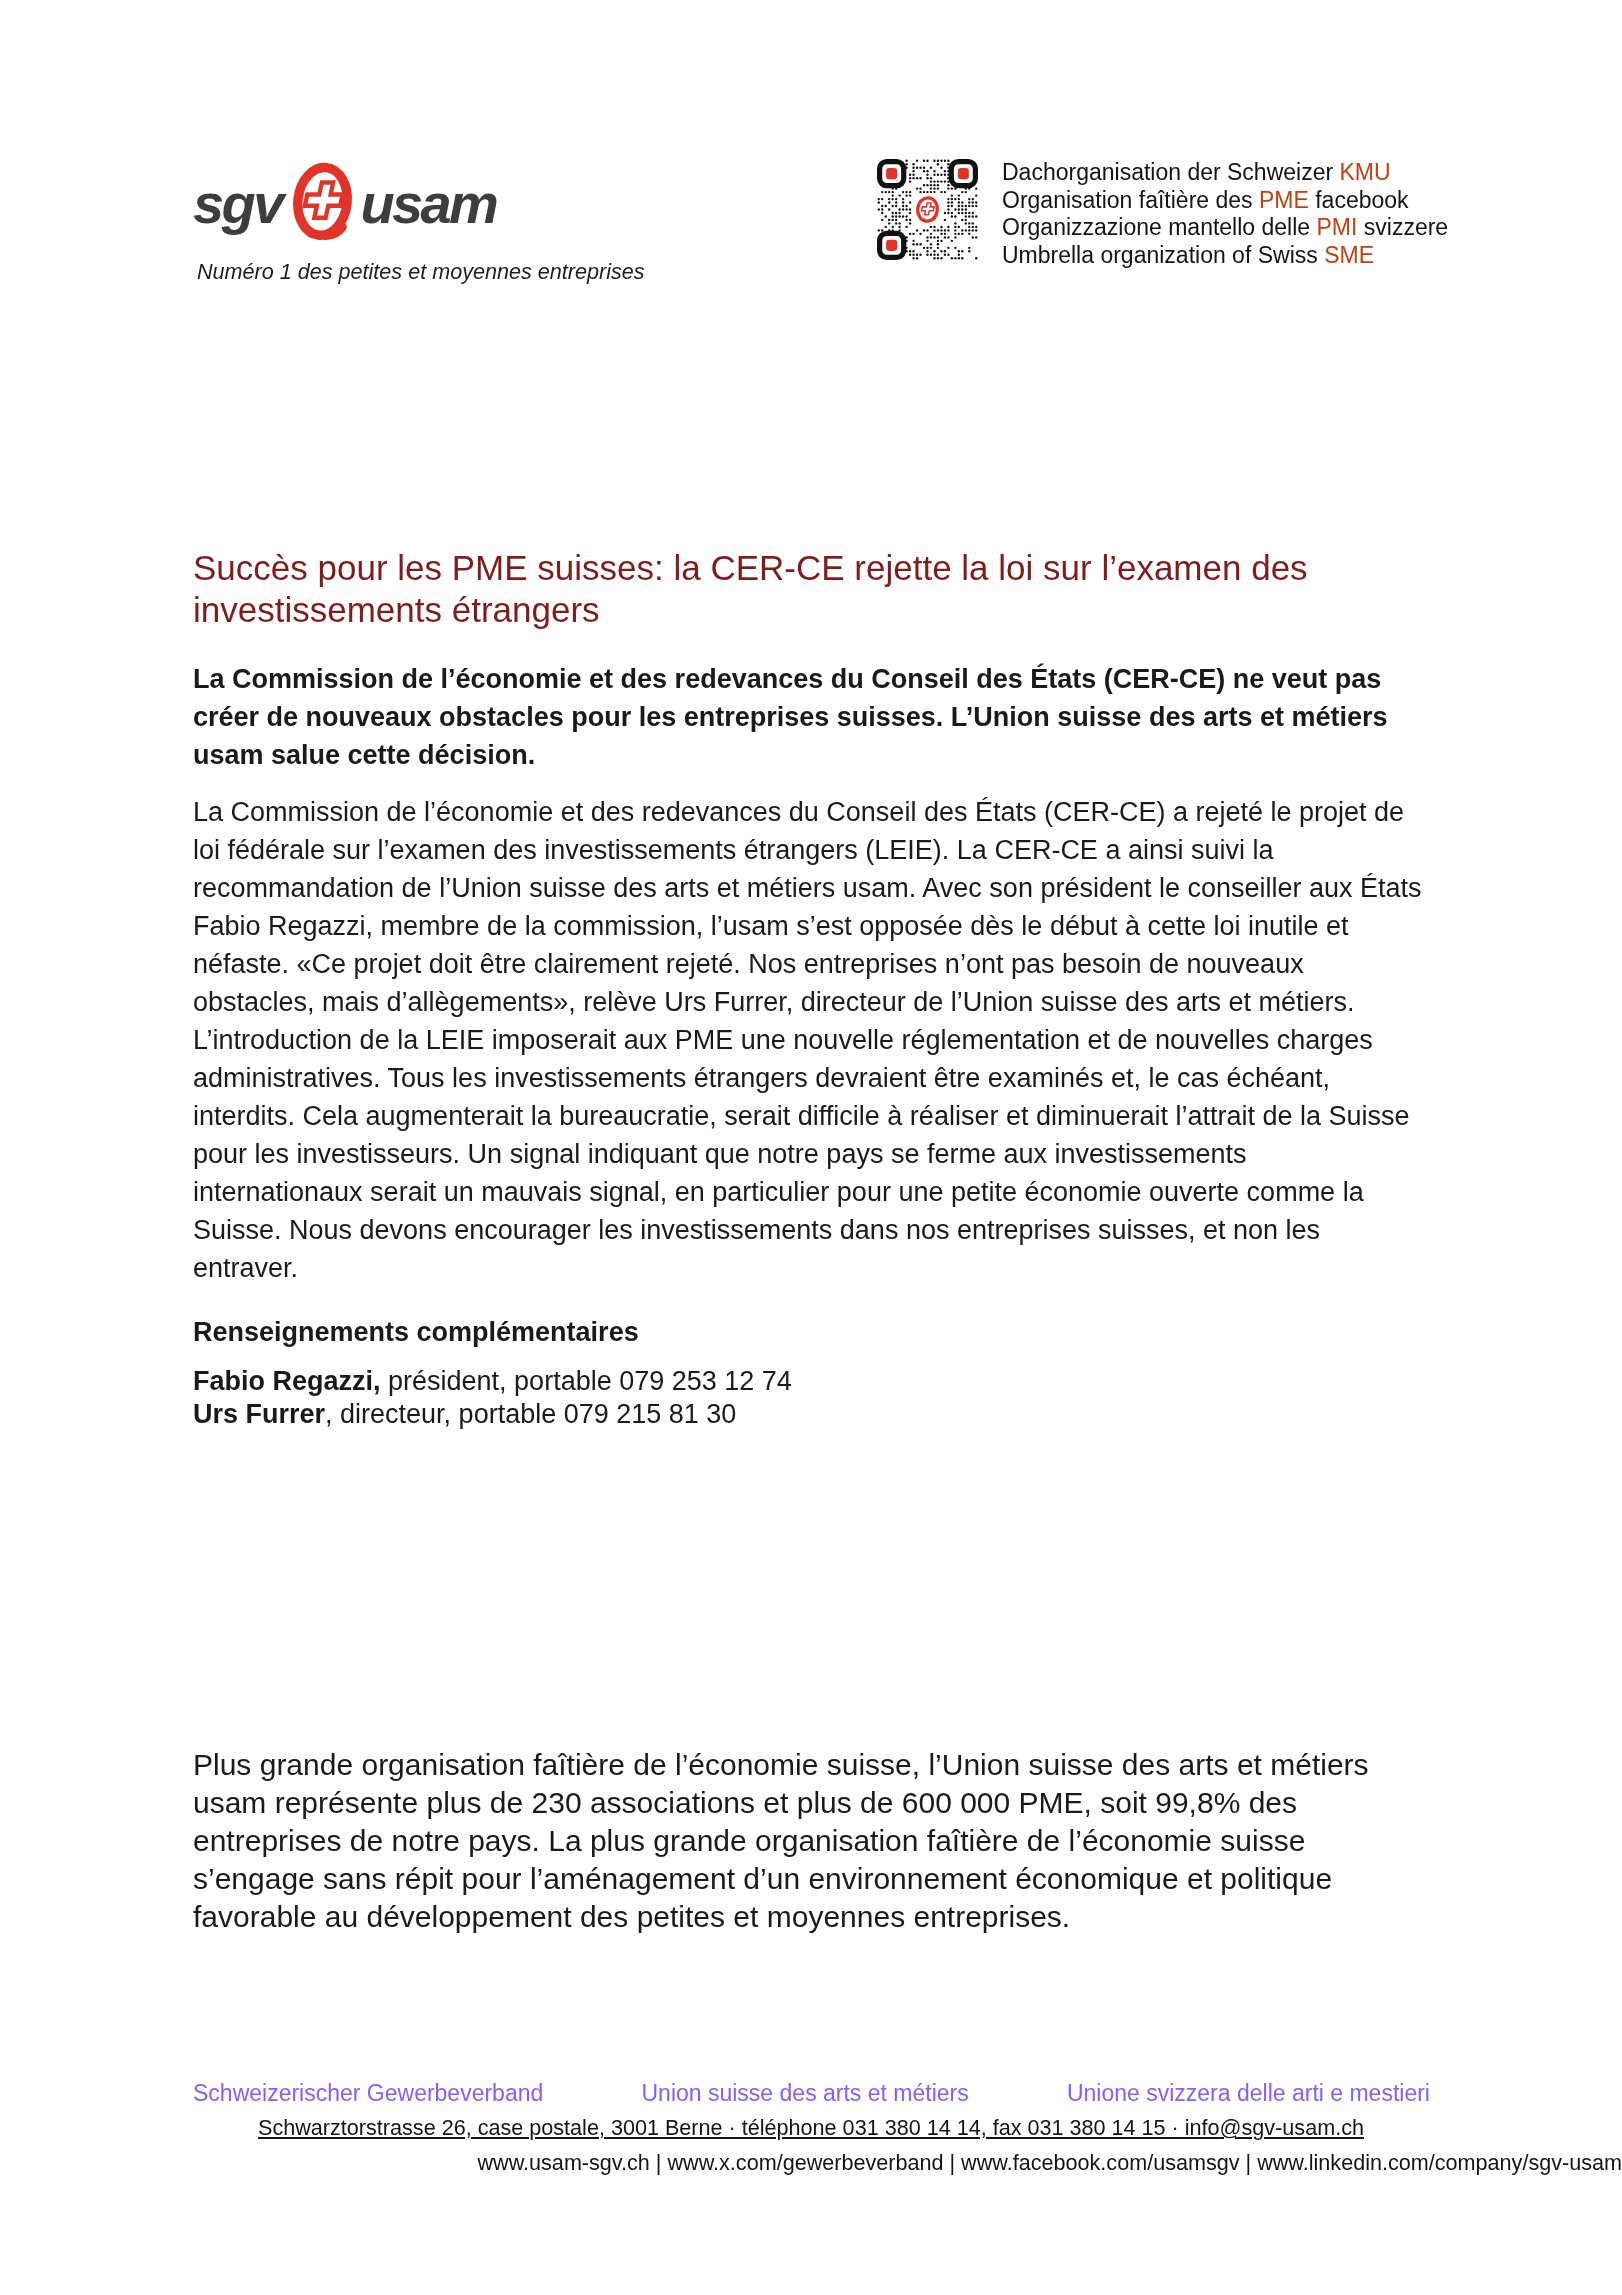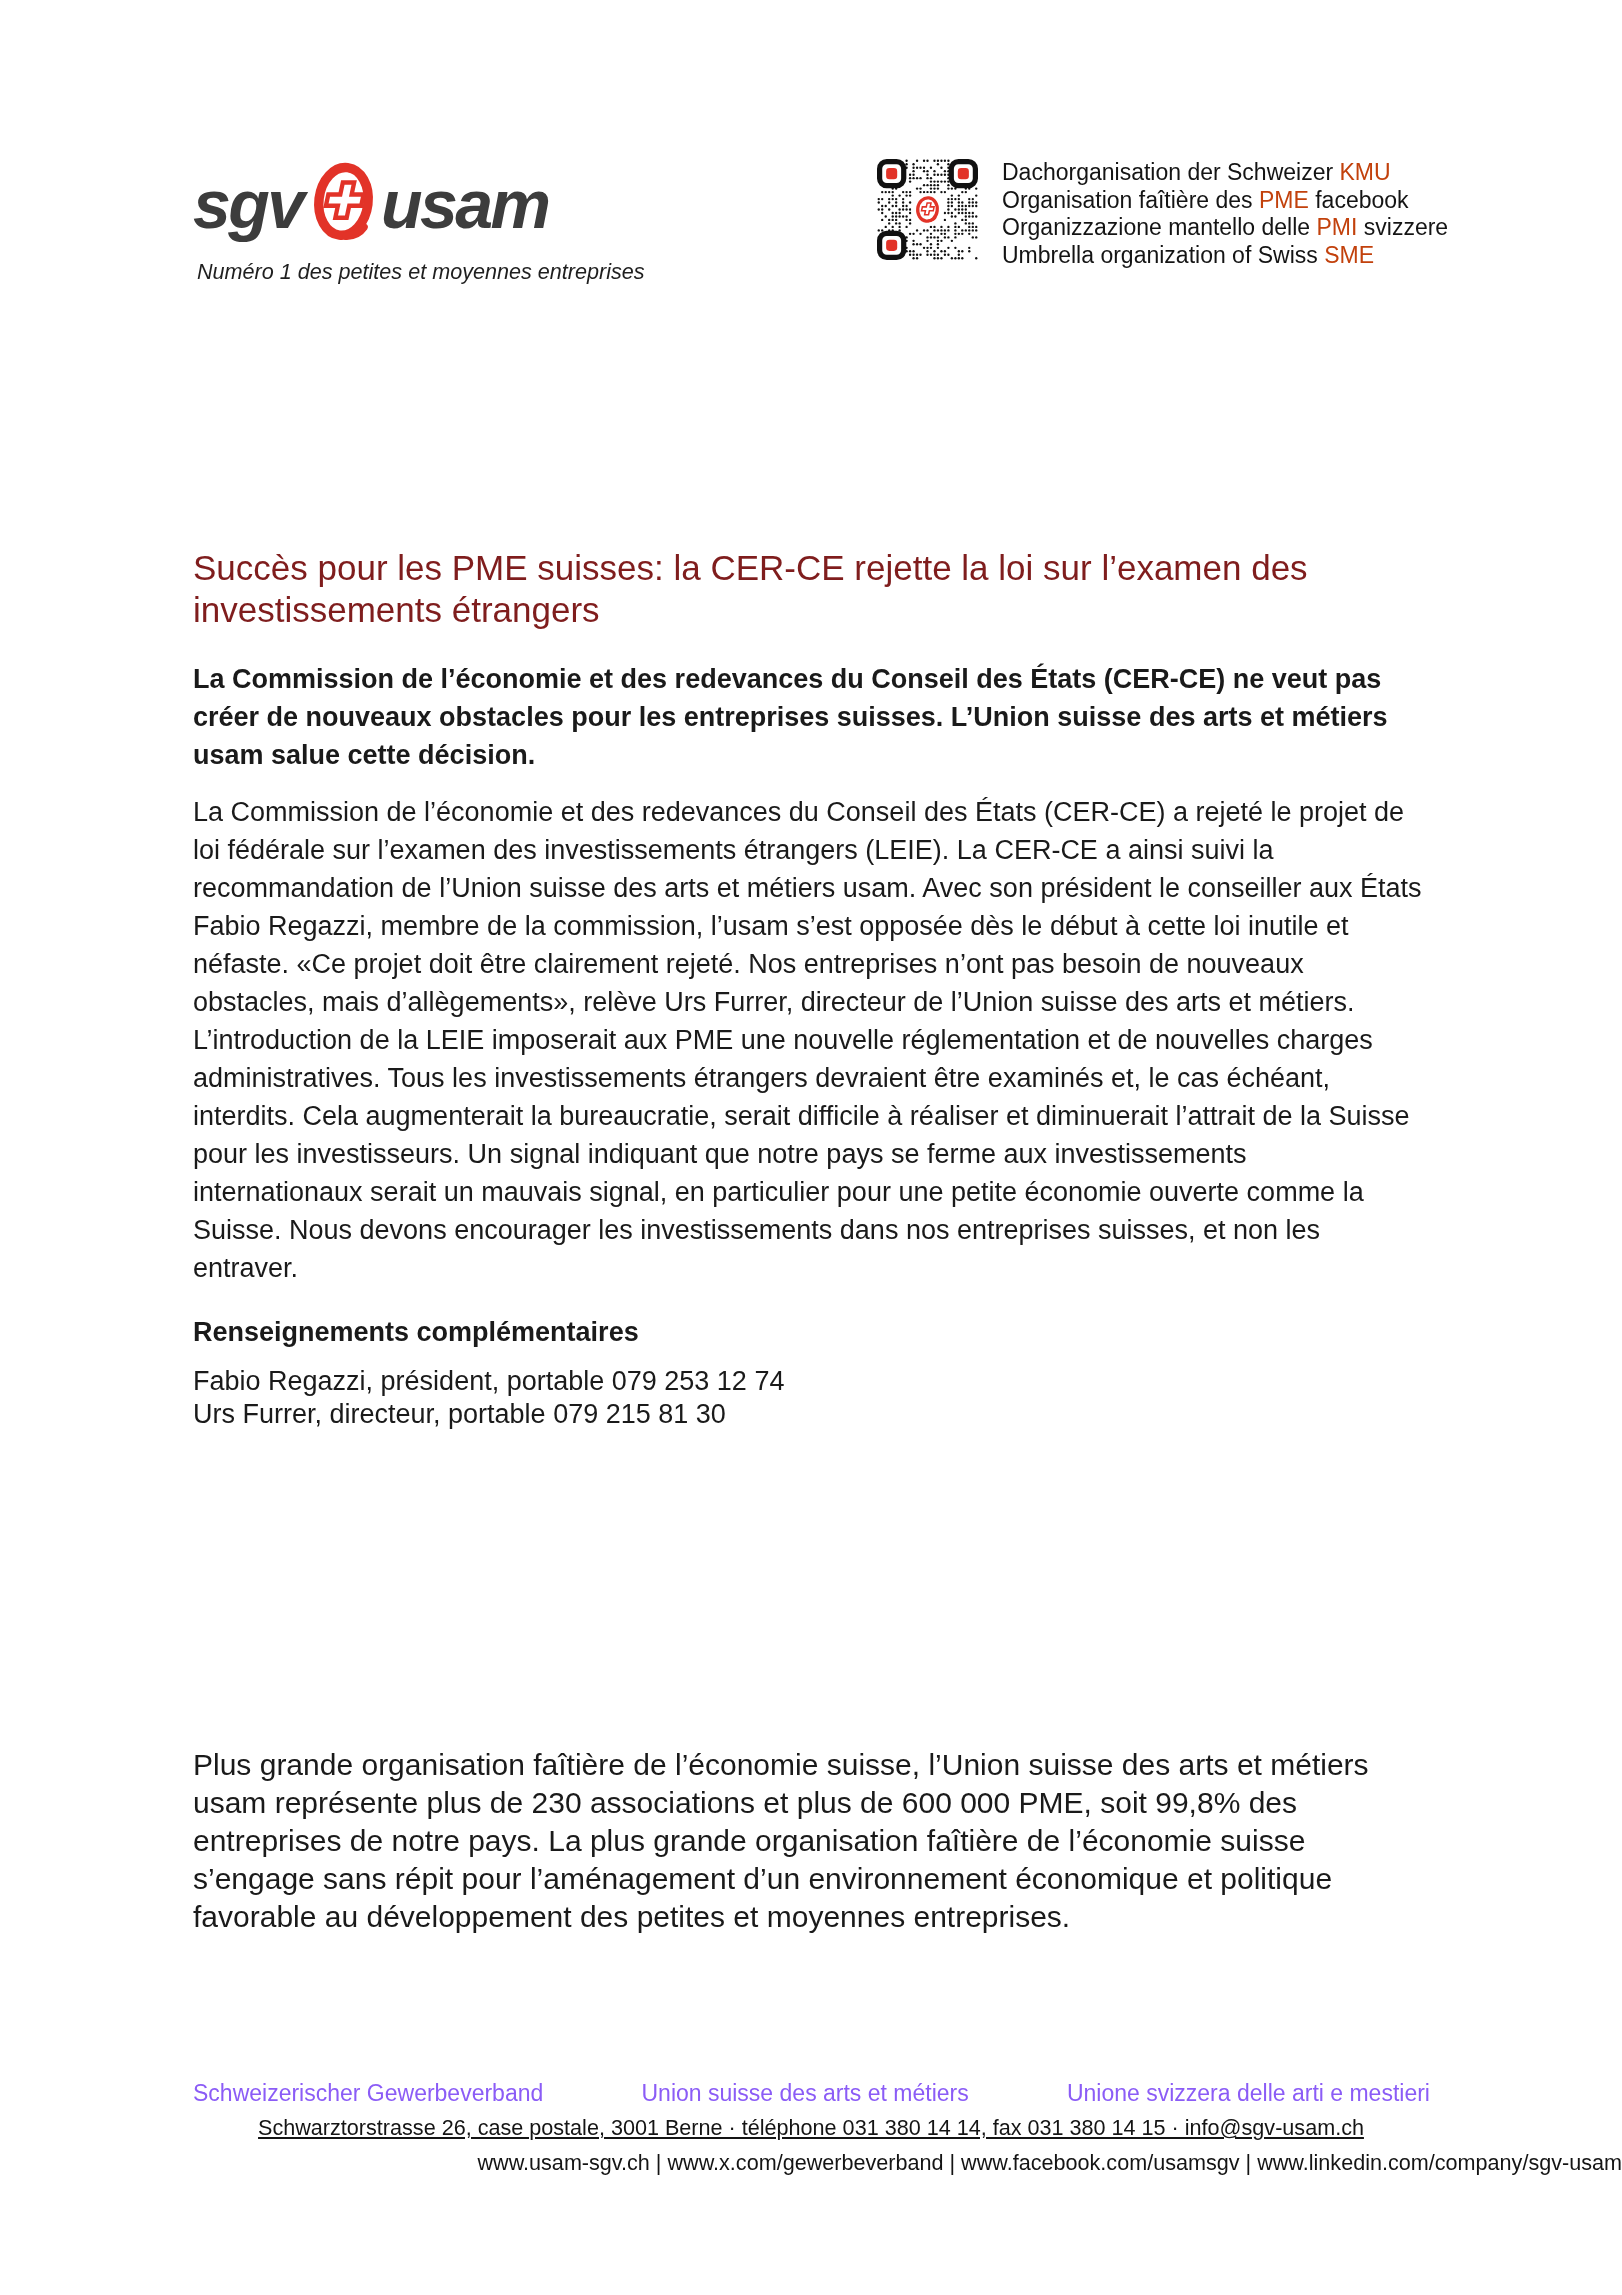--- a/index.html
+++ b/index.html
@@ -7,21 +7,21 @@
     position:relative;
     width:1622px;height:2295px;
     background:#ffffff;
     font-family:"Liberation Sans","DejaVu Sans",sans-serif;
     color:#1a1a1a;
     overflow:hidden;
   }
   
   .logo-block{position:absolute;left:193px;top:161px;}
   .logo-line{display:flex;align-items:center;
-    font-size:68px;font-weight:bold;font-style:italic;
+    font-size:56px;font-weight:bold;font-style:italic;
     color:#3d3d3d;letter-spacing:-2.6px;line-height:1;}
   .logo-mark{width:63px;height:82px;margin:0 6.5px 3.9px 9.2px;flex:0 0 auto;}
   .logo-tagline{margin-top:11.8px;margin-left:3.9px;
     font-size:21.6px;font-style:italic;color:#1f1f1f;letter-spacing:0;}
   
   .qr{position:absolute;left:877px;top:159px;width:101px;height:101px;}
   .qr svg{width:100%;height:100%;display:block;}
   
   .org-lines{position:absolute;left:1002px;top:159px;
     font-size:23px;line-height:27.5px;color:#141414;white-space:nowrap;}
@@ -34,21 +34,21 @@
   .lead{position:absolute;left:193px;top:660px;width:1227px;
     font-size:27px;font-weight:bold;line-height:38px;}
   .para-1{position:absolute;left:193px;top:793px;width:1230px;
     font-size:27px;line-height:38px;}
   .para-2{position:absolute;left:193px;top:1021px;width:1230px;
     font-size:27px;line-height:38px;}
   .contact-heading{position:absolute;left:193px;top:1317px;
     font-size:27px;font-weight:bold;}
   .contact-lines{position:absolute;left:193px;top:1365px;
     font-size:27px;line-height:33px;}
-  .contact-name{font-weight:normal;}
+  .contact-name{font-weight:bold;}
   .boilerplate{position:absolute;left:193px;top:1746px;width:1230px;
     font-size:30px;line-height:38px;}
   
   .footer-orgs{position:absolute;left:193px;top:2080px;width:1237px;
     display:flex;justify-content:space-between;
     font-size:23px;color:#8b5cf6;white-space:nowrap;}
   .footer-address{position:absolute;left:0;top:2115px;width:1622px;
     text-align:center;font-size:21.6px;color:#141414;text-decoration:underline;}
   .footer-web{position:absolute;left:0;top:2150px;width:1622px;
     text-align:right;font-size:21.6px;color:#141414;}

